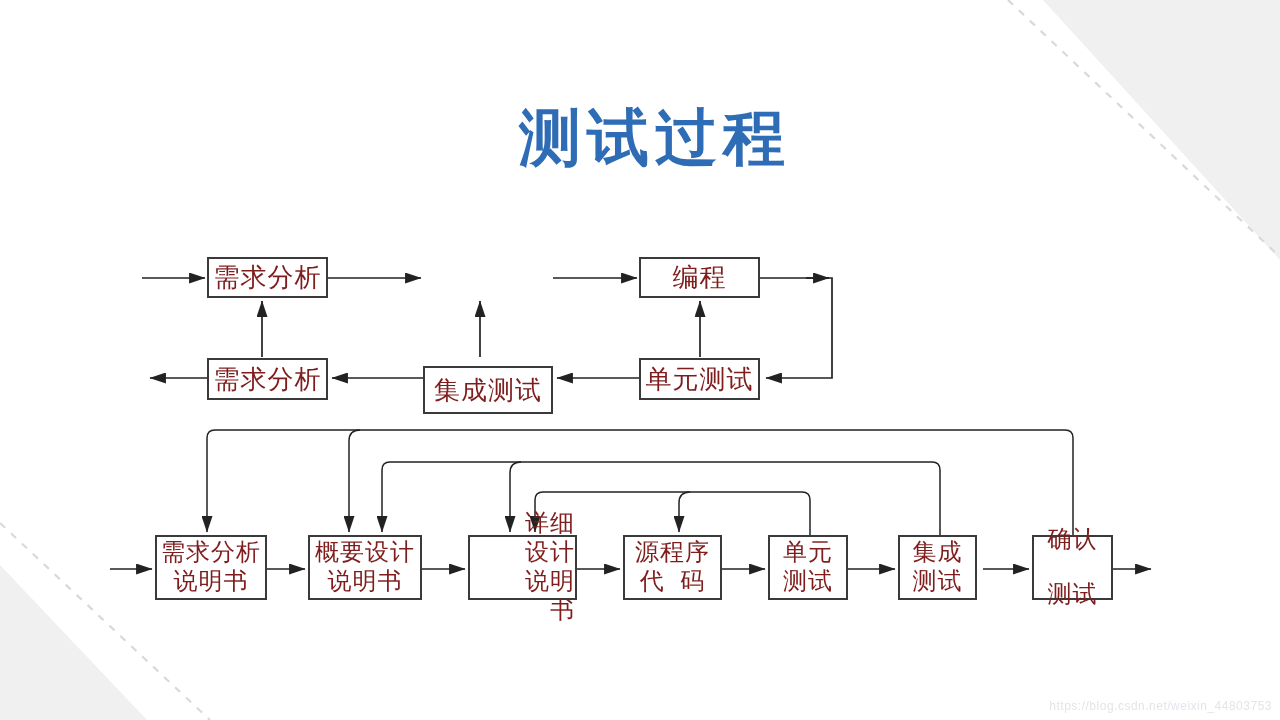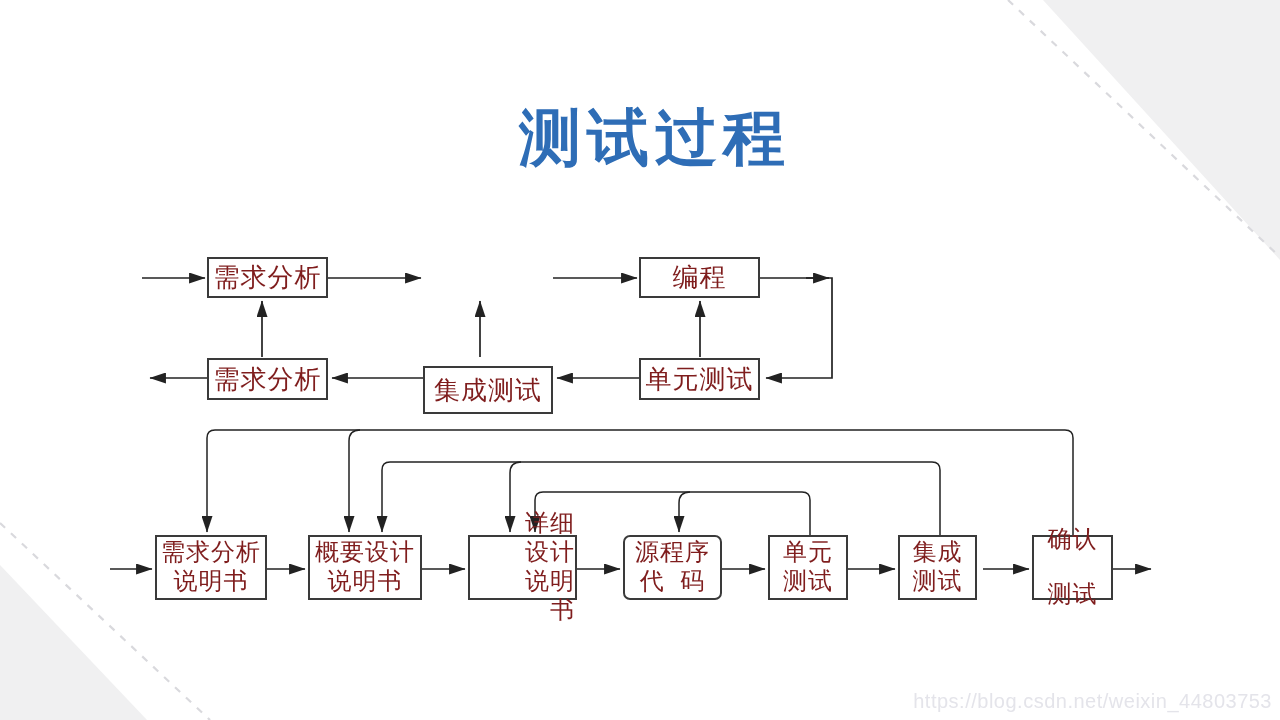--- a/index.html
+++ b/index.html
@@ -15,21 +15,21 @@
   }
   .fbox{
     position:absolute;box-sizing:border-box;border:2px solid #3a3a3a;background:#ffffff;
     display:flex;flex-direction:column;align-items:center;justify-content:center;
     font-family:Liberation Mono, monospace;color:#7f1d1d;
     text-align:right;
   }
   .fbox.top-row{font-size:26px;letter-spacing:1px;}
   .fbox.bottom-row{font-size:24px;line-height:29px;letter-spacing:1px;}
   .watermark{
-    position:absolute;right:8px;bottom:7px;font-size:20px;color:#e4e4ea;
+    position:absolute;right:8px;bottom:7px;font-size:12px;color:#e4e4ea;
     font-family:"Liberation Sans",sans-serif;letter-spacing:.5px;
   }
 </style>
 </head>
 <body>
 
 <div class="slide">
 
   <svg class="bg-layer" width="1280" height="720" viewBox="0 0 1280 720">
     <defs>
@@ -108,21 +108,21 @@
     <span>说明书</span>
   </div>
   <div class="fbox bottom-row" style="left:308px;top:535px;width:114px;height:65px;">
     <span>概要设计</span>
     <span>说明书</span>
   </div>
   <div class="fbox bottom-row" style="left:468px;top:535px;width:109px;height:65px;padding-left:36px;">
     <span>详细设计</span>
     <span>说明书</span>
   </div>
-  <div class="fbox bottom-row" style="left:623px;top:535px;width:99px;height:65px;border-radius:7px;">
+  <div class="fbox bottom-row" style="left:623px;top:535px;width:99px;height:65px;">
     <span>源程序</span>
     <span>代 码</span>
   </div>
   <div class="fbox bottom-row" style="left:768px;top:535px;width:80px;height:65px;">
     <span>单元</span>
     <span>测试</span>
   </div>
   <div class="fbox bottom-row" style="left:898px;top:535px;width:79px;height:65px;">
     <span>集成</span>
     <span>测试</span>

